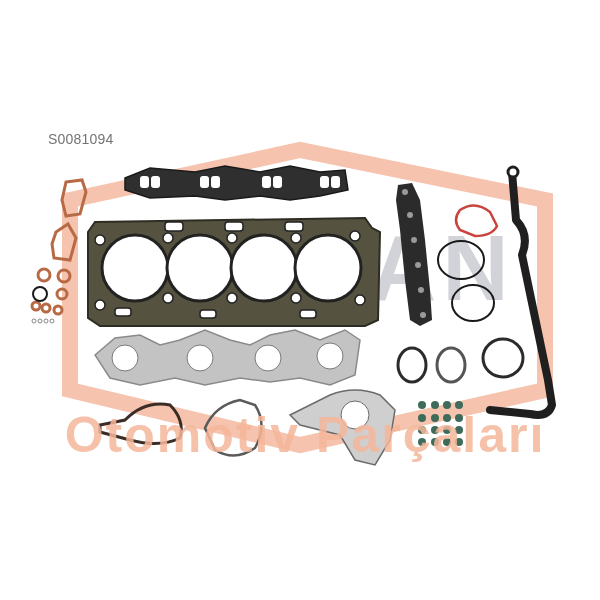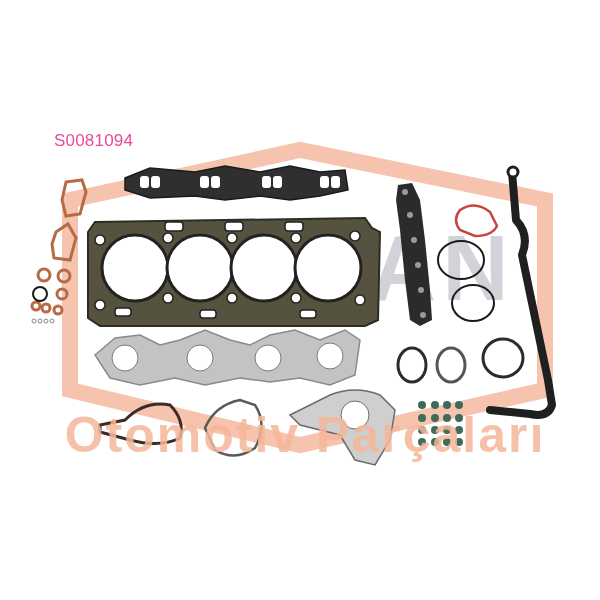--- a/index.html
+++ b/index.html
@@ -1,17 +1,17 @@
 <!DOCTYPE html>
 <html><head>
 <meta charset="utf-8">
 <style>
   html, body { margin:0; padding:0; background:#ffffff; }
   body { width:600px; height:600px; position:relative; overflow:hidden; font-family:"Liberation Sans", sans-serif; }
-  .part-number { position:absolute; left:54px; top:131px; font-size:17px; color:#ec4899; letter-spacing:0.2px; }
+  .part-number { position:absolute; left:48px; top:131px; font-size:14px; color:#737373; letter-spacing:0.2px; }
   svg.scene { position:absolute; left:0; top:0; }
   .wm-text { font-family:"Liberation Sans", sans-serif; font-weight:700; }
 </style>
 </head>
 <body>
 
 <div class="part-number">S0081094</div>
 
 <svg class="scene" width="600" height="600" viewBox="0 0 600 600">
 

